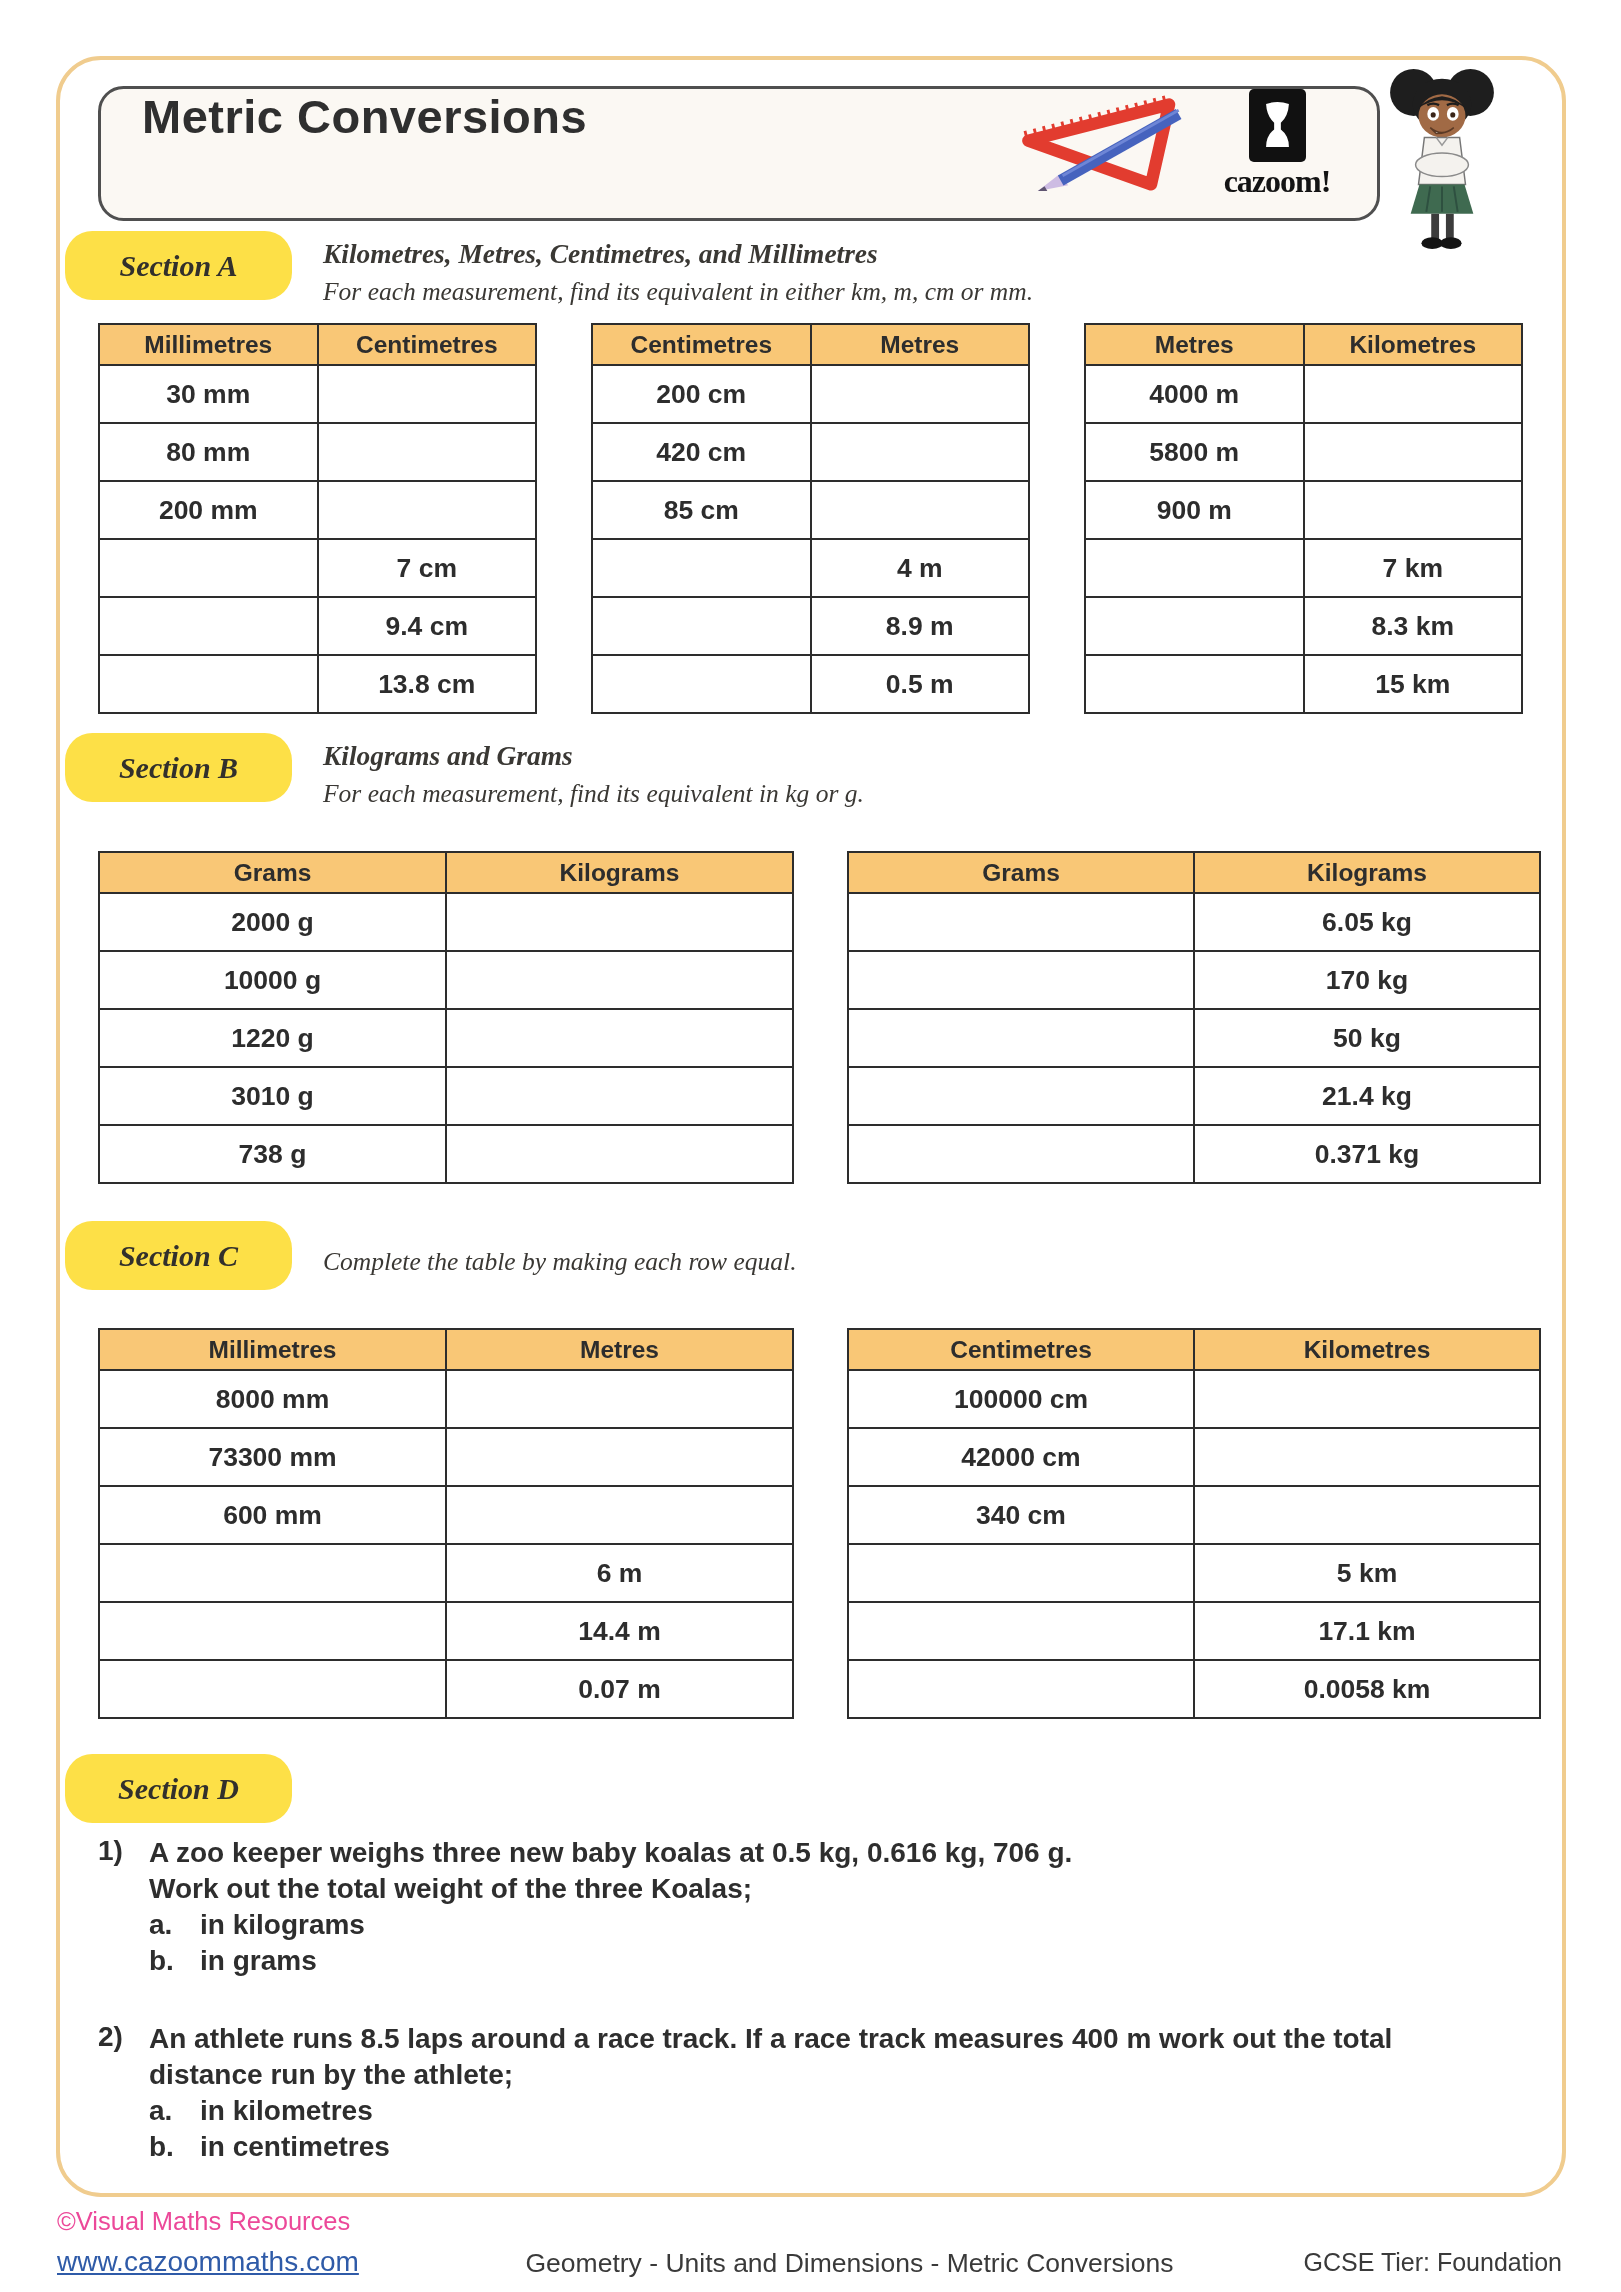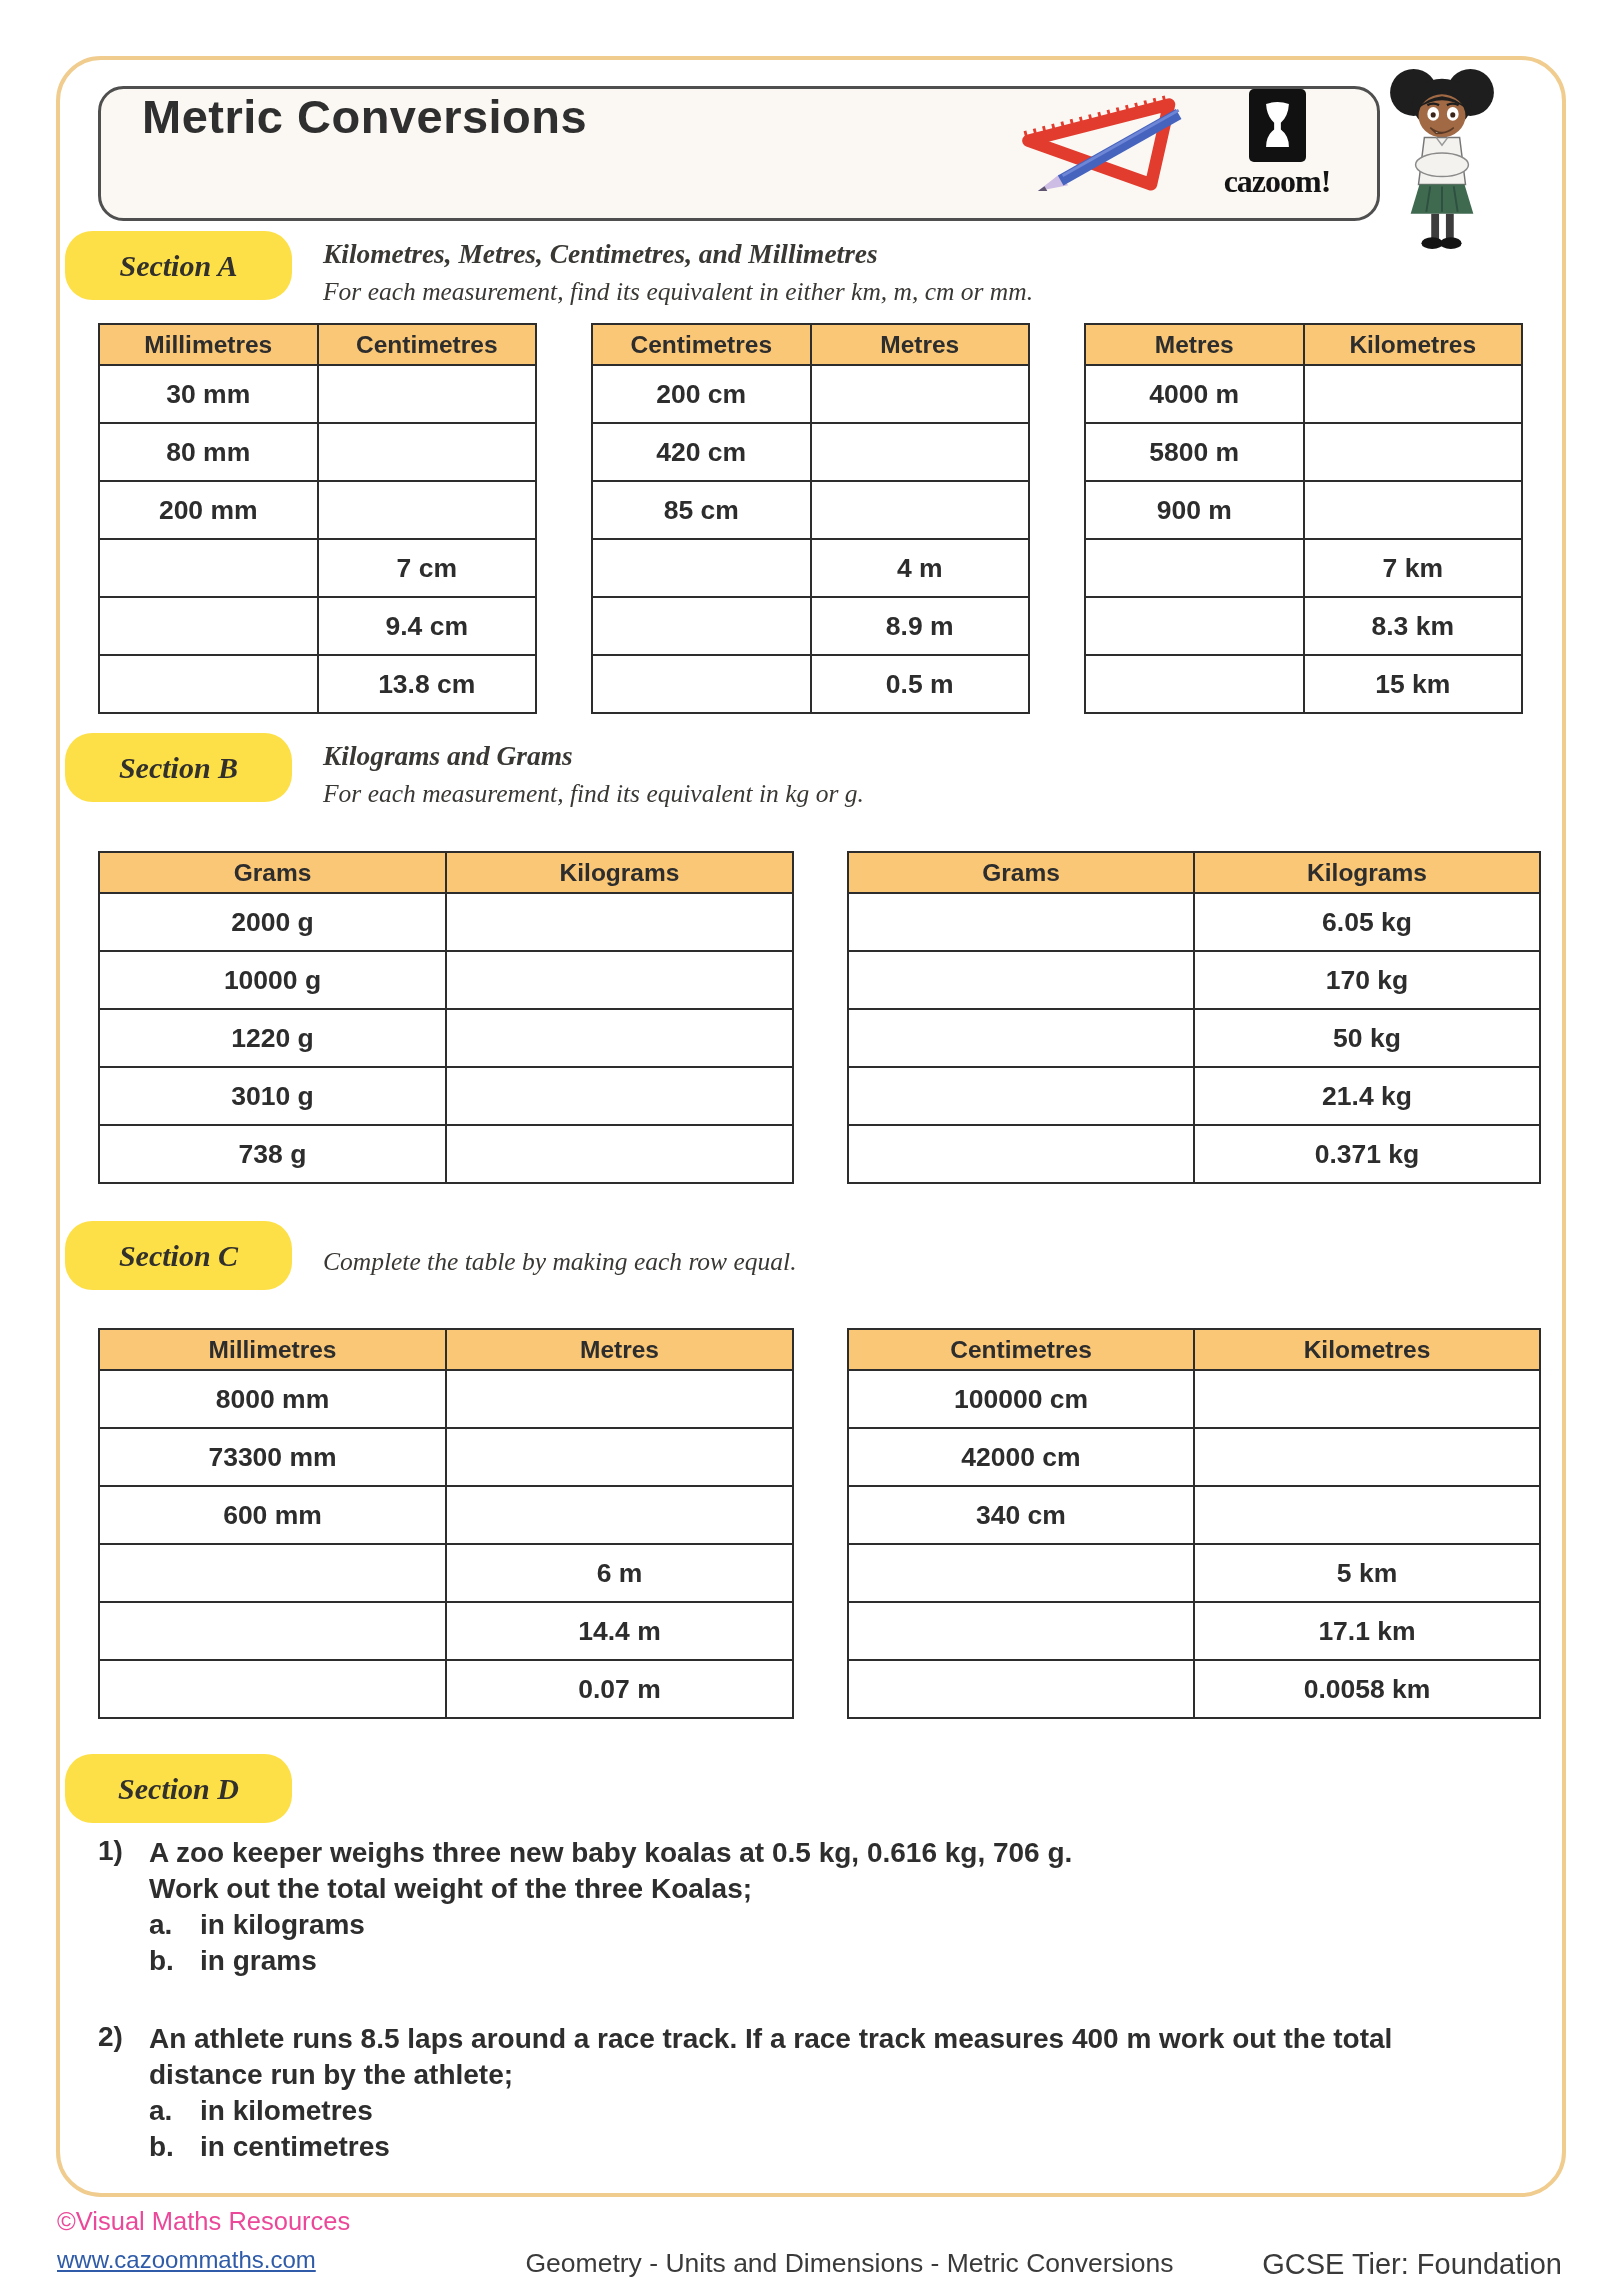--- a/index.html
+++ b/index.html
@@ -54,23 +54,23 @@
     border:2.9px solid #2d2d2d; height:58px;
     font-size:26.5px; font-weight:700; color:#2d2d2d; text-align:center;
   }
   
   .problem { position:absolute; left:98px; width:1431px; }
   .problem .pnum { position:absolute; left:0; top:0; font-size:28px; font-weight:700; }
   .problem .ptext { margin-left:51px; font-size:28px; font-weight:700; line-height:36px; }
   .sub-item .marker { display:inline-block; width:51px; }
   
   .footer-copyright { position:absolute; left:57px; top:2207px; font-size:25.5px; color:#ec4899; }
-  .footer-link { position:absolute; left:57px; top:2246px; font-size:24px; color:#2f5ba8; text-decoration:underline; }
+  .footer-link { position:absolute; left:57px; top:2246px; font-size:28px; color:#2f5ba8; text-decoration:underline; }
   .footer-center { position:absolute; left:0; top:2248px; width:1621px; text-align:center; font-size:26.5px; color:#3a3a3a;margin-left:39px; }
-  .footer-right { position:absolute; right:59px; top:2248px; font-size:29px; color:#3a3a3a; }
+  .footer-right { position:absolute; right:59px; top:2248px; font-size:25px; color:#3a3a3a; }
 </style>
 </head>
 <body>
 
 <div class="page-frame"></div>
 
 <div class="header-box">
   <div class="title">Metric Conversions</div>
   <div class="header-icons">
     <span>

